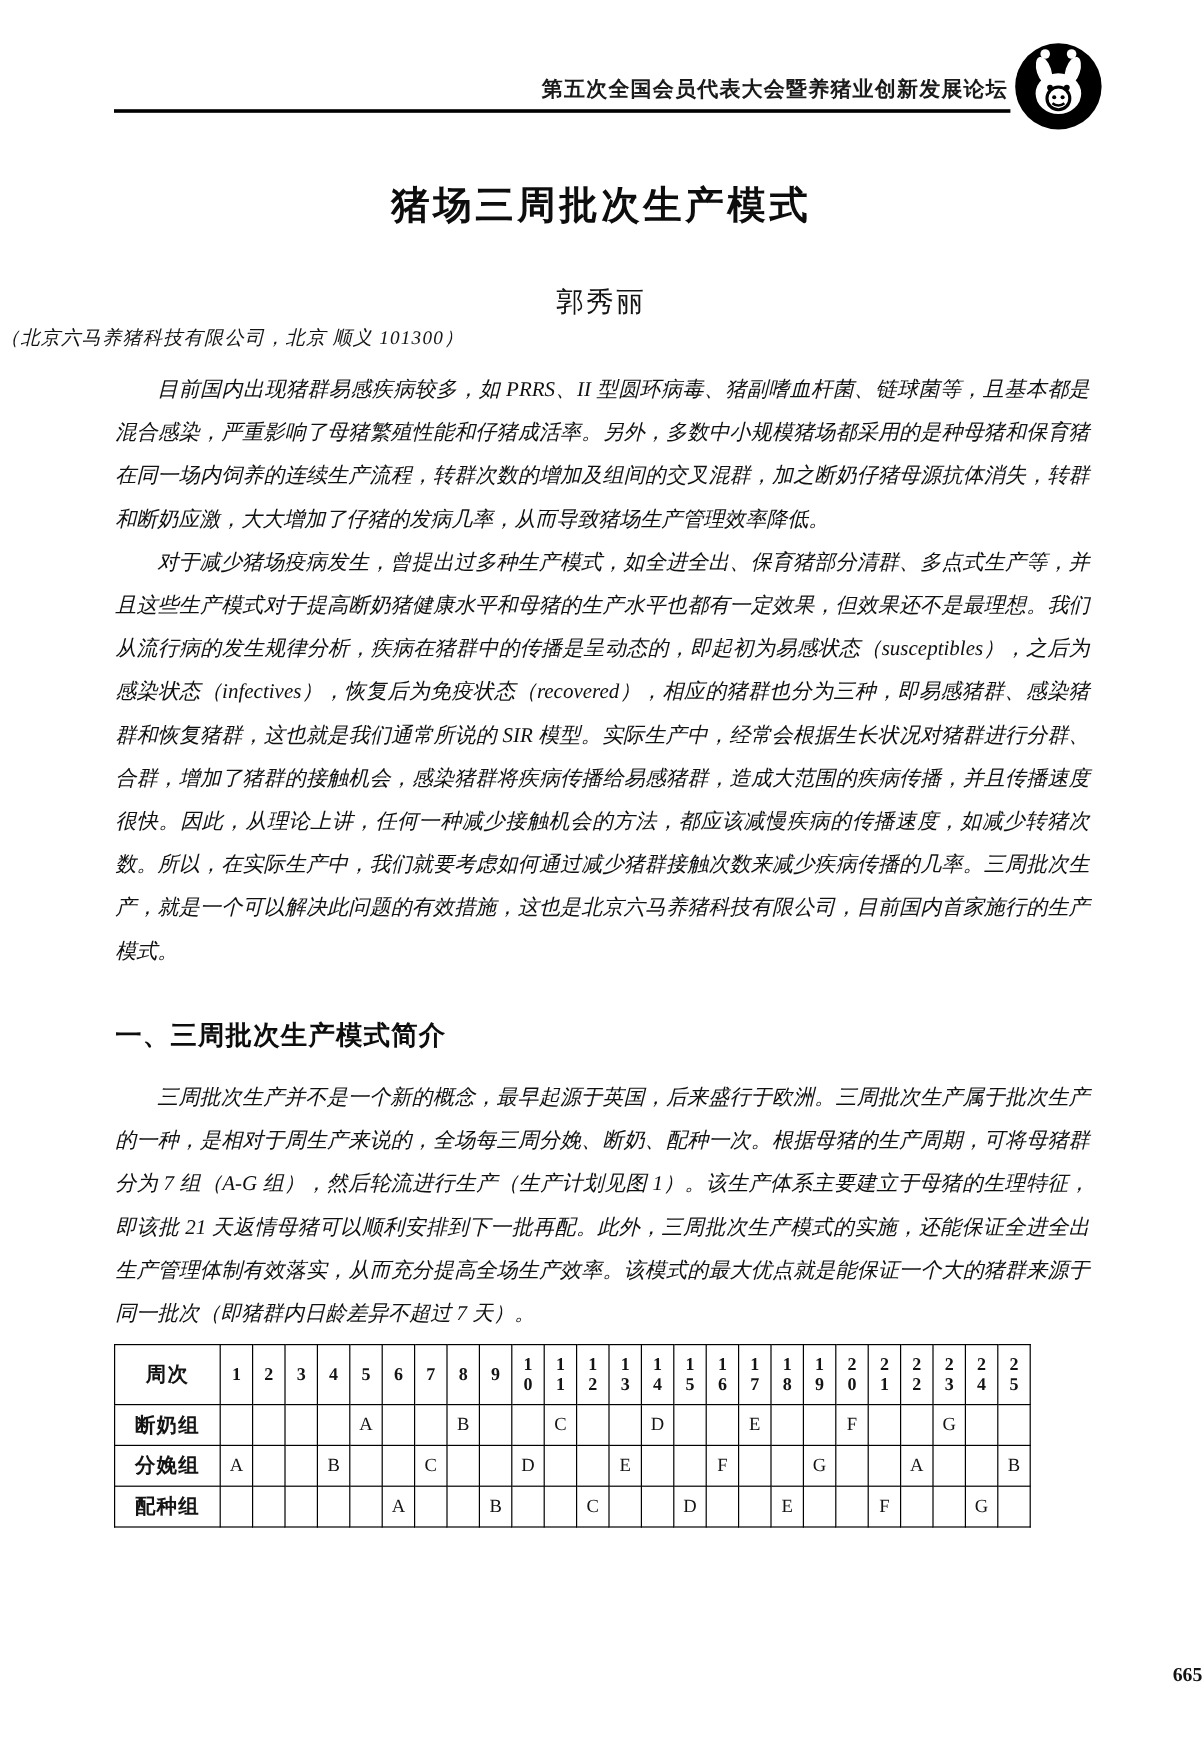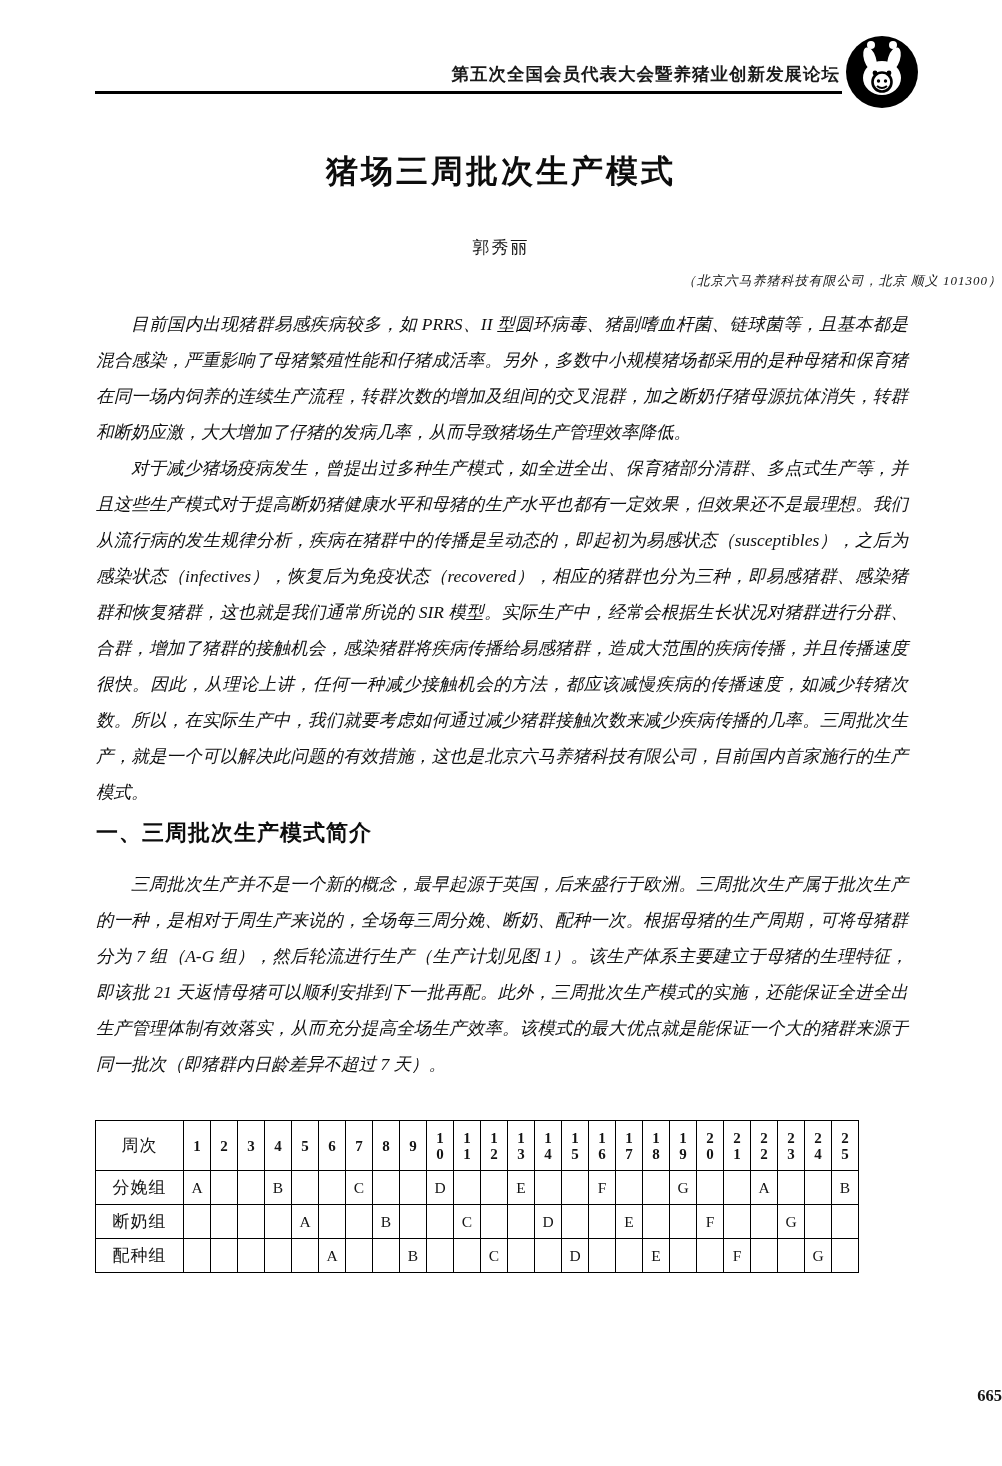--- a/index.html
+++ b/index.html
@@ -37,37 +37,37 @@
   
   .title {
     position: absolute; top: 150px; left: 0; width: 100%;
     text-align: center;
     font-family: "Liberation Sans", "DejaVu Sans", sans-serif;
     font-weight: bold; font-size: 32px; letter-spacing: 3px;
     color: #0d0d0d;
   }
   .author {
     position: absolute; top: 236px; left: 0; width: 100%;
-    text-align: center; font-size: 17px; letter-spacing: 2px;
+    text-align: center; font-size: 23px; letter-spacing: 2px;
   }
   .affiliation {
     position: absolute; top: 272px; left: 0; width: 100%;
-    text-align: right; font-size: 13px; font-style: italic;
+    text-align: left; font-size: 16px; font-style: italic;
     letter-spacing: 1px;
   }
 
   
   .body-text {
     position: absolute; top: 306px; left: 96px; width: 812px;
     font-size: 17.5px; line-height: 36px; text-align: justify;
     color: #101010;
   }
   .body-text p { text-indent: 2em; margin: 0; font-style: italic; }
   .section-heading {
-    margin-top: 6px; margin-bottom: 16px;
+    margin-top: 36px; margin-bottom: 16px;
     font-family: "Liberation Sans", "DejaVu Sans", sans-serif;
     font-weight: bold; font-size: 22px; letter-spacing: 1px;
     text-indent: 0; line-height: 34px;
     color: #0d0d0d;
   }
 
   
   .sched-table {
     position: absolute; top: 1120px; left: 95px;
     border-collapse: collapse;
@@ -76,21 +76,21 @@
   }
   .sched-table th, .sched-table td {
     border: 1.6px solid #000;
     text-align: center; vertical-align: middle;
     padding: 0;
     overflow: hidden;
   }
   .sched-table .label-col { width: 88px; }
   .sched-table .row-label {
     font-family: "Liberation Sans", "DejaVu Sans", sans-serif;
-    font-weight: normal; font-size: 17px; letter-spacing: 1px;
+    font-weight: bold; font-size: 17px; letter-spacing: 1px;
   }
   .sched-table .week-cell {
     font-size: 15px; line-height: 16px;
     white-space: pre-line;
     font-family: "Liberation Serif", "DejaVu Serif", serif;
   }
   .sched-table .head-row { height: 50px; }
   .sched-table .data-row { height: 34px; }
   .sched-table .group-cell { font-size: 15.5px; }
 
@@ -182,20 +182,48 @@
           <th class="week-cell">2
 2</th>
           <th class="week-cell">2
 3</th>
           <th class="week-cell">2
 4</th>
           <th class="week-cell">2
 5</th>
         </tr>
         <tr class="data-row">
+          <th class="label-col row-label">断奶组</th>
+          <td class="group-cell"></td>
+          <td class="group-cell"></td>
+          <td class="group-cell"></td>
+          <td class="group-cell"></td>
+          <td class="group-cell">A</td>
+          <td class="group-cell"></td>
+          <td class="group-cell"></td>
+          <td class="group-cell">B</td>
+          <td class="group-cell"></td>
+          <td class="group-cell"></td>
+          <td class="group-cell">C</td>
+          <td class="group-cell"></td>
+          <td class="group-cell"></td>
+          <td class="group-cell">D</td>
+          <td class="group-cell"></td>
+          <td class="group-cell"></td>
+          <td class="group-cell">E</td>
+          <td class="group-cell"></td>
+          <td class="group-cell"></td>
+          <td class="group-cell">F</td>
+          <td class="group-cell"></td>
+          <td class="group-cell"></td>
+          <td class="group-cell">G</td>
+          <td class="group-cell"></td>
+          <td class="group-cell"></td>
+        </tr>
+        <tr class="data-row">
           <th class="label-col row-label">分娩组</th>
           <td class="group-cell">A</td>
           <td class="group-cell"></td>
           <td class="group-cell"></td>
           <td class="group-cell">B</td>
           <td class="group-cell"></td>
           <td class="group-cell"></td>
           <td class="group-cell">C</td>
           <td class="group-cell"></td>
           <td class="group-cell"></td>
@@ -208,48 +236,20 @@
           <td class="group-cell">F</td>
           <td class="group-cell"></td>
           <td class="group-cell"></td>
           <td class="group-cell">G</td>
           <td class="group-cell"></td>
           <td class="group-cell"></td>
           <td class="group-cell">A</td>
           <td class="group-cell"></td>
           <td class="group-cell"></td>
           <td class="group-cell">B</td>
-        </tr>
-        <tr class="data-row">
-          <th class="label-col row-label">断奶组</th>
-          <td class="group-cell"></td>
-          <td class="group-cell"></td>
-          <td class="group-cell"></td>
-          <td class="group-cell"></td>
-          <td class="group-cell">A</td>
-          <td class="group-cell"></td>
-          <td class="group-cell"></td>
-          <td class="group-cell">B</td>
-          <td class="group-cell"></td>
-          <td class="group-cell"></td>
-          <td class="group-cell">C</td>
-          <td class="group-cell"></td>
-          <td class="group-cell"></td>
-          <td class="group-cell">D</td>
-          <td class="group-cell"></td>
-          <td class="group-cell"></td>
-          <td class="group-cell">E</td>
-          <td class="group-cell"></td>
-          <td class="group-cell"></td>
-          <td class="group-cell">F</td>
-          <td class="group-cell"></td>
-          <td class="group-cell"></td>
-          <td class="group-cell">G</td>
-          <td class="group-cell"></td>
-          <td class="group-cell"></td>
         </tr>
         <tr class="data-row">
           <th class="label-col row-label">配种组</th>
           <td class="group-cell"></td>
           <td class="group-cell"></td>
           <td class="group-cell"></td>
           <td class="group-cell"></td>
           <td class="group-cell"></td>
           <td class="group-cell">A</td>
           <td class="group-cell"></td>

